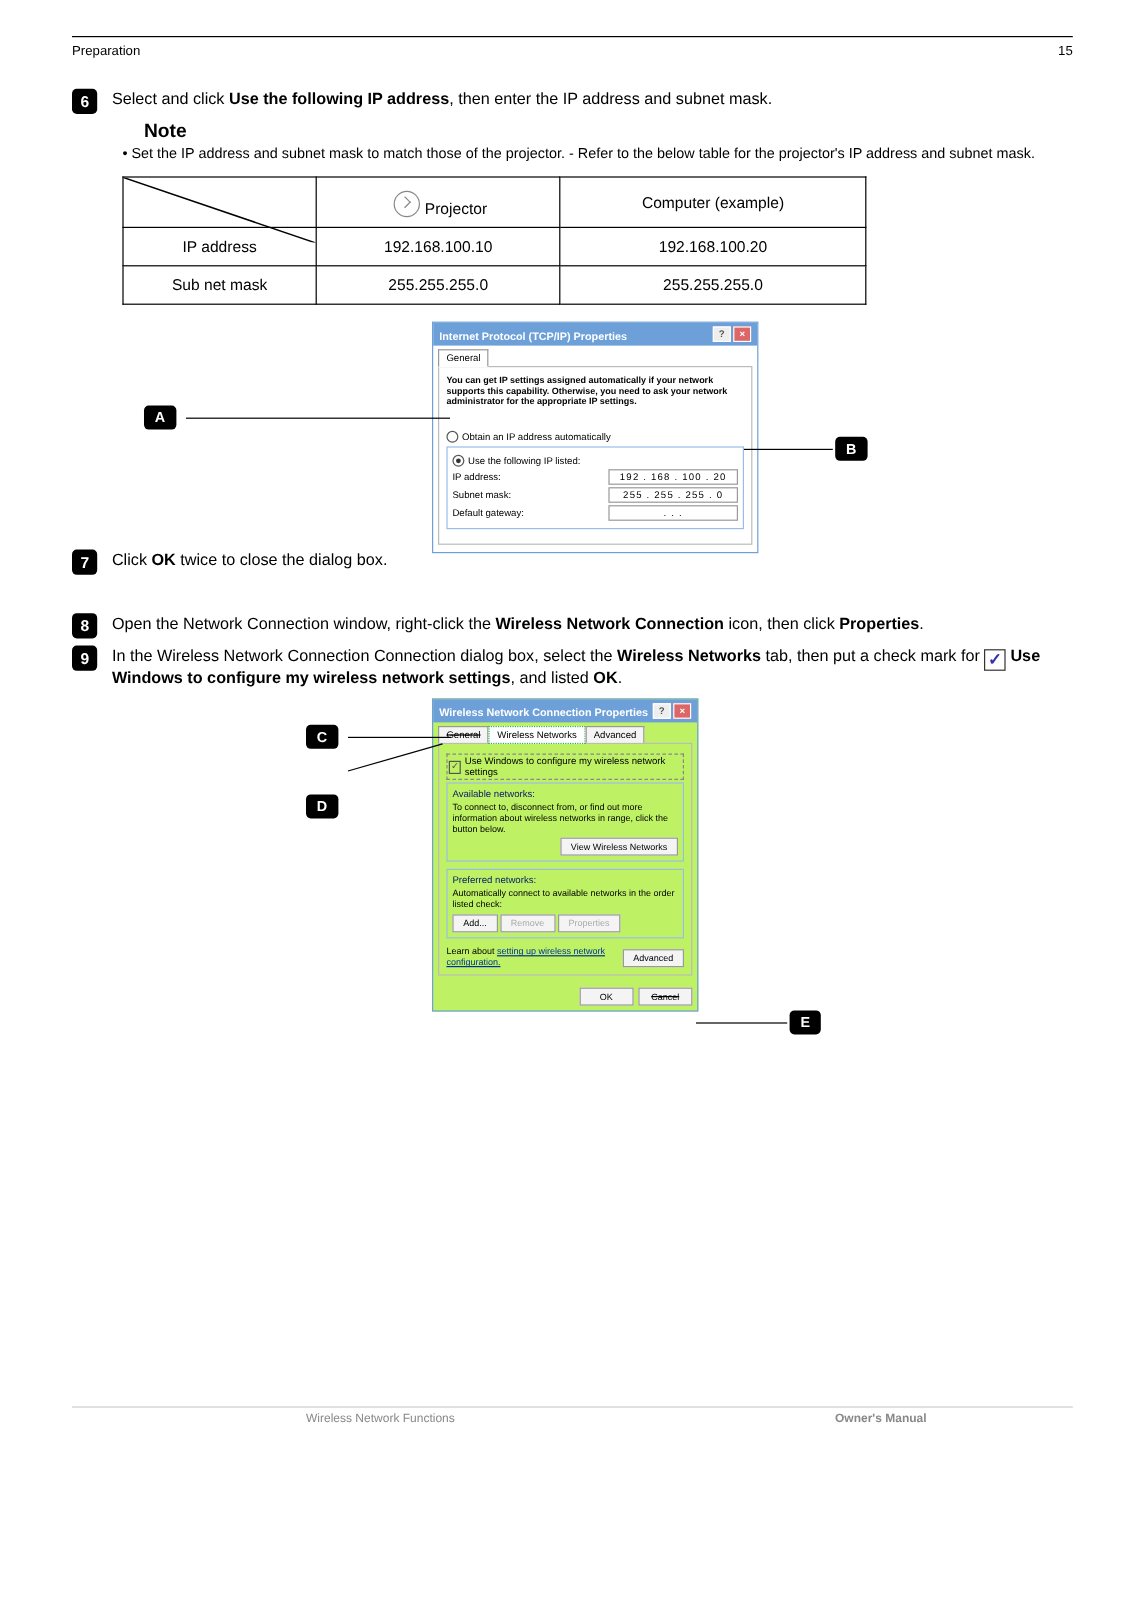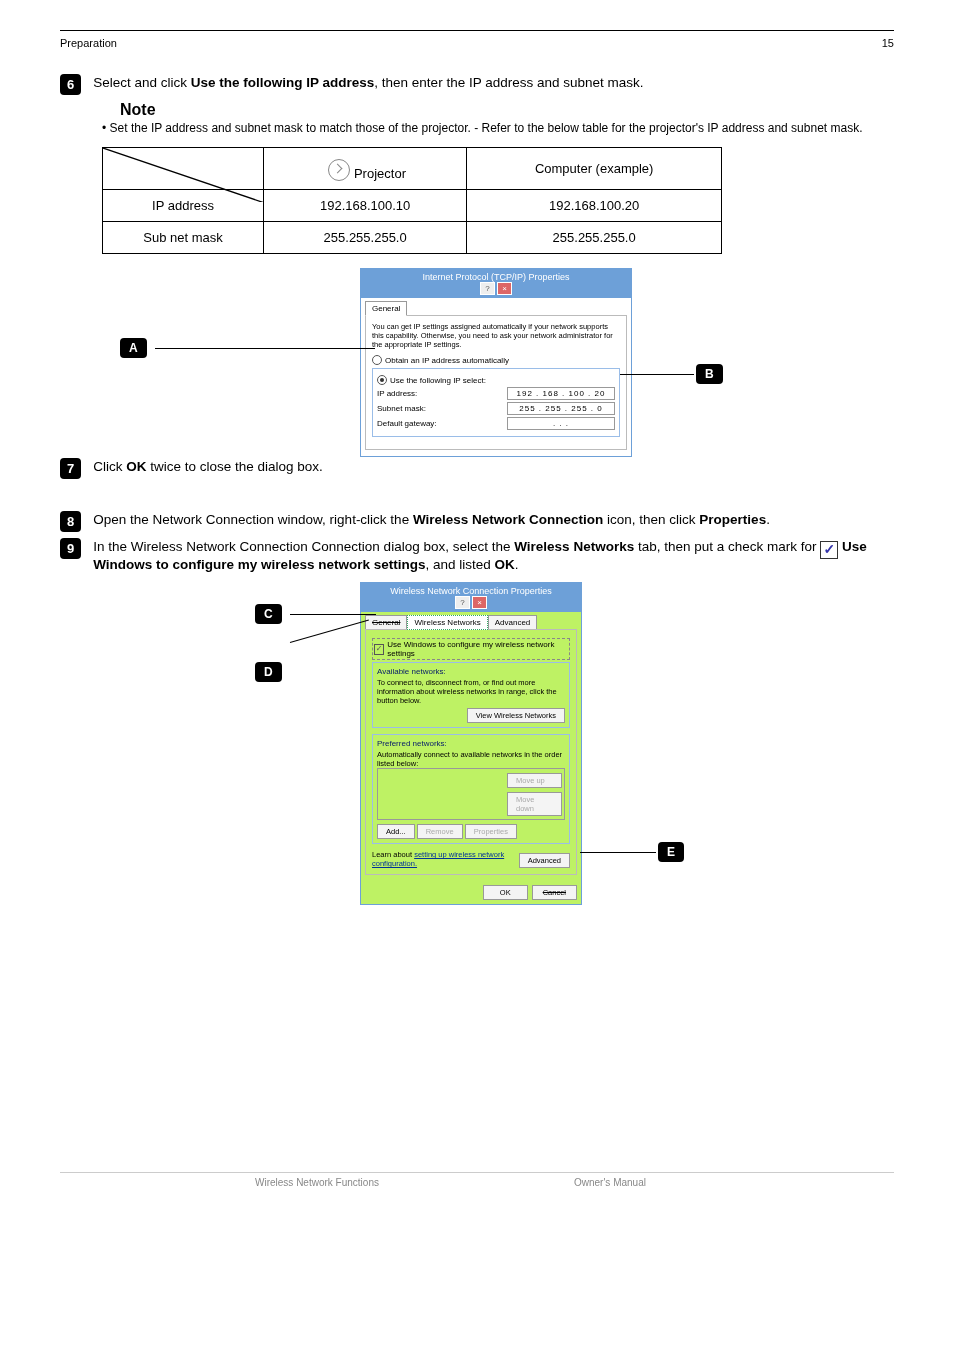--- a/index.html
+++ b/index.html
@@ -114,26 +114,25 @@
     border: 1px solid #6da0d8;
     width: 220px;
     font-size: 7.5px;
     background: #bef264;
     margin-left: 300px;
   }
   .titlebar {
     background: #6da0d8;
     color: #fff;
     font-size: 9px;
-    font-weight: normal;
+    font-weight: bold;
     padding: 3px 5px;
     display: flex;
     justify-content: space-between;
-    align-items: center;
-    flex-direction: column;
+    align-items: flex-end;
   }
   .titlebar-icons {
     display: flex;
     gap: 2px;
   }
   .tb-icon {
     width: 13px; height: 11px;
     background: #eee;
     border: 1px solid #fff;
     font-size: 8px;
@@ -157,21 +156,22 @@
     background: #fff;
     border-bottom: 1px solid #fff;
   }
   .panel {
     border: 1px solid #bbb;
     margin: -1px 4px 6px 4px;
     padding: 6px;
   }
   .desc-text {
     font-size: 7.5px;
-    margin-bottom: 6px;
+    margin-bottom: 20px;
+    font-weight: bold;
   }
   .radio-row, .chk-row {
     font-size: 8px;
     margin: 2px 0;
     display: flex;
     align-items: center;
     gap: 3px;
   }
   .radio {
     width: 8px; height: 8px; border: 1px solid #555; border-radius: 50%;
@@ -259,21 +259,21 @@
   .page-footer {
     position: absolute;
     bottom: 18px;
     width: 834px;
     display: flex;
     font-size: 10px;
     border-top: 1px solid #ccc;
     padding-top: 4px;
   }
   .pf-left { flex: 1; text-align: center; color: #888; }
-  .pf-right { width: 320px; color: #888; }
+  .pf-right { width: 320px; text-align: center; color: #888; font-weight: bold; }
   .listbox {
     border: 1px solid #999;
     height: 50px;
     display: flex;
   }
   .listarea { flex: 1; }
   .listbtns {
     width: 55px;
     display: flex; flex-direction: column;
     justify-content: space-around;
@@ -367,21 +367,21 @@
       </div>
       <div class="panel">
         <div class="desc-text">You can get IP settings assigned automatically if your network supports this capability. Otherwise, you need to ask your network administrator for the appropriate IP settings.</div>
         <div class="radio-row">
           <span class="radio"></span>
           <span>Obtain an IP address automatically</span>
         </div>
         <div class="subbox">
           <div class="radio-row">
             <span class="radio sel"></span>
-            <span>Use the following IP select:</span>
+            <span>Use the following IP listed:</span>
           </div>
           <div class="field-row">
             <span>IP address:</span>
             <span class="ipbox">192 . 168 . 100 . 20</span>
           </div>
           <div class="field-row">
             <span>Subnet mask:</span>
             <span class="ipbox">255 . 255 . 255 .  0</span>
           </div>
           <div class="field-row">
@@ -447,28 +447,21 @@
         </div>
         <div class="group">
           <div class="group-title">Available networks:</div>
           <div style="font-size:7.5px;">To connect to, disconnect from, or find out more information about wireless networks in range, click the button below.</div>
           <div style="text-align:right; margin-top:3px;">
             <span class="btn">View Wireless Networks</span>
           </div>
         </div>
         <div class="group">
           <div class="group-title">Preferred networks:</div>
-          <div style="font-size:7.5px;">Automatically connect to available networks in the order listed below:</div>
-          <div class="listbox">
-            <div class="listarea"></div>
-            <div class="listbtns">
-              <span class="btn disabled">Move up</span>
-              <span class="btn disabled">Move down</span>
-            </div>
-          </div>
+          <div style="font-size:7.5px;">Automatically connect to available networks in the order listed check:</div>
           <div style="margin-top:4px;">
             <span class="btn">Add...</span>
             <span class="btn disabled">Remove</span>
             <span class="btn disabled">Properties</span>
           </div>
         </div>
         <div style="display:flex; justify-content:space-between; align-items:flex-end;">
           <div style="flex:1;">
             <span>Learn about </span><span class="link-text">setting up wireless network configuration.</span>
           </div>

